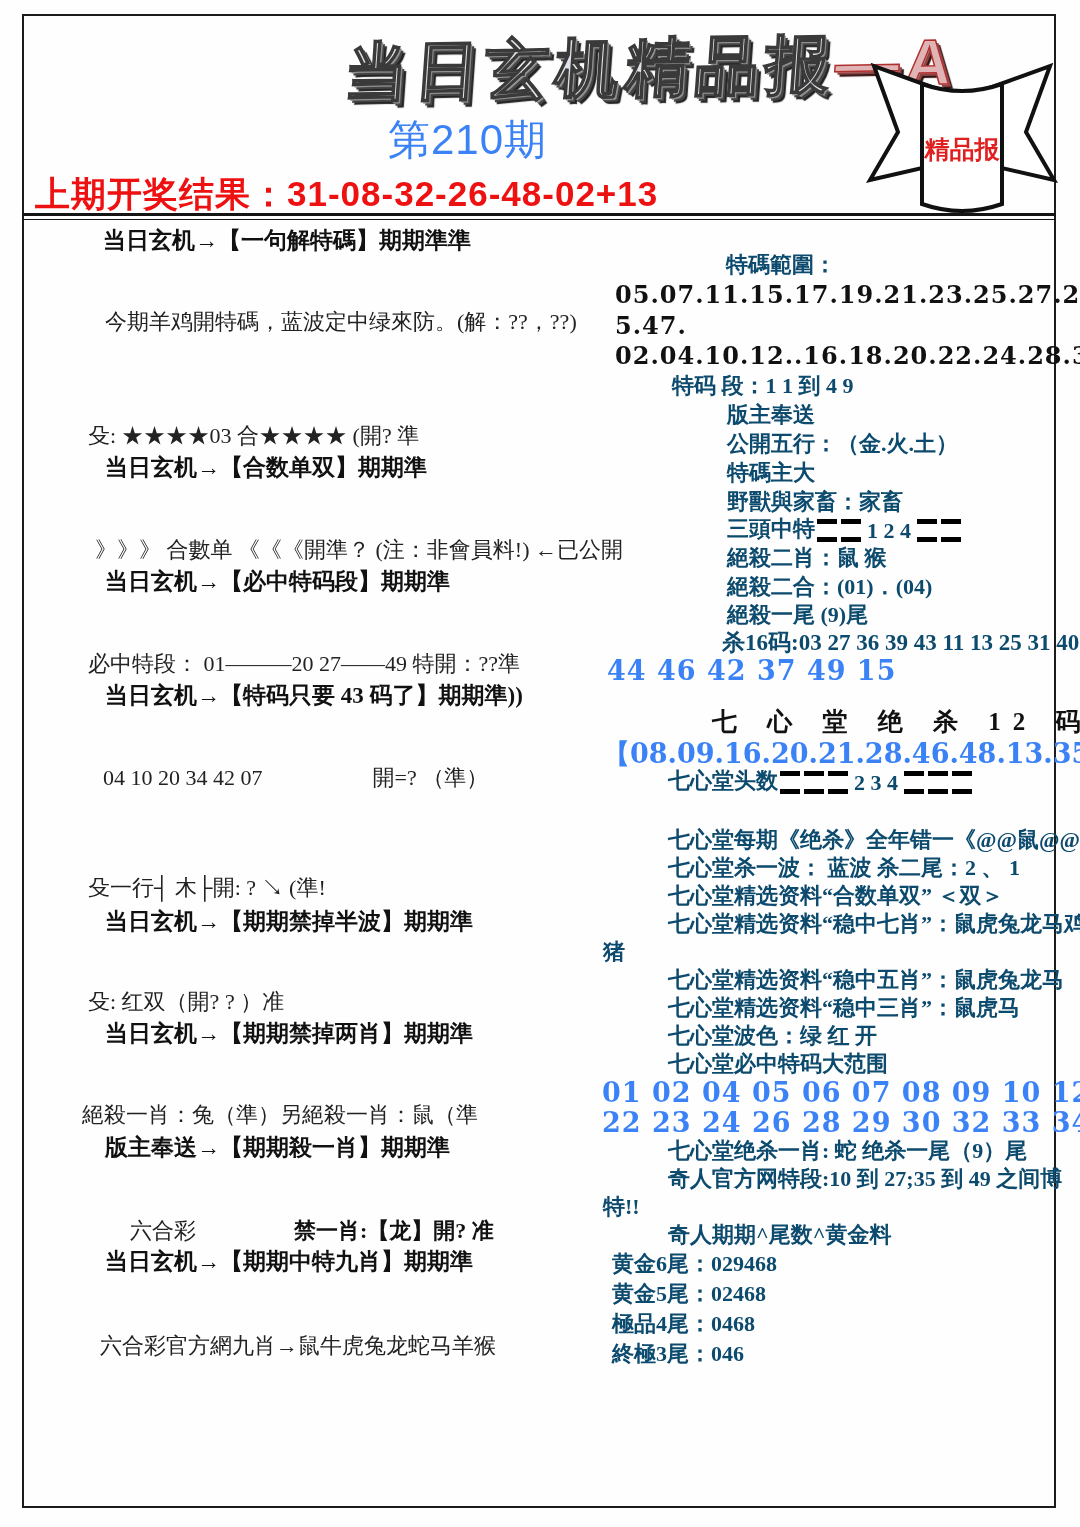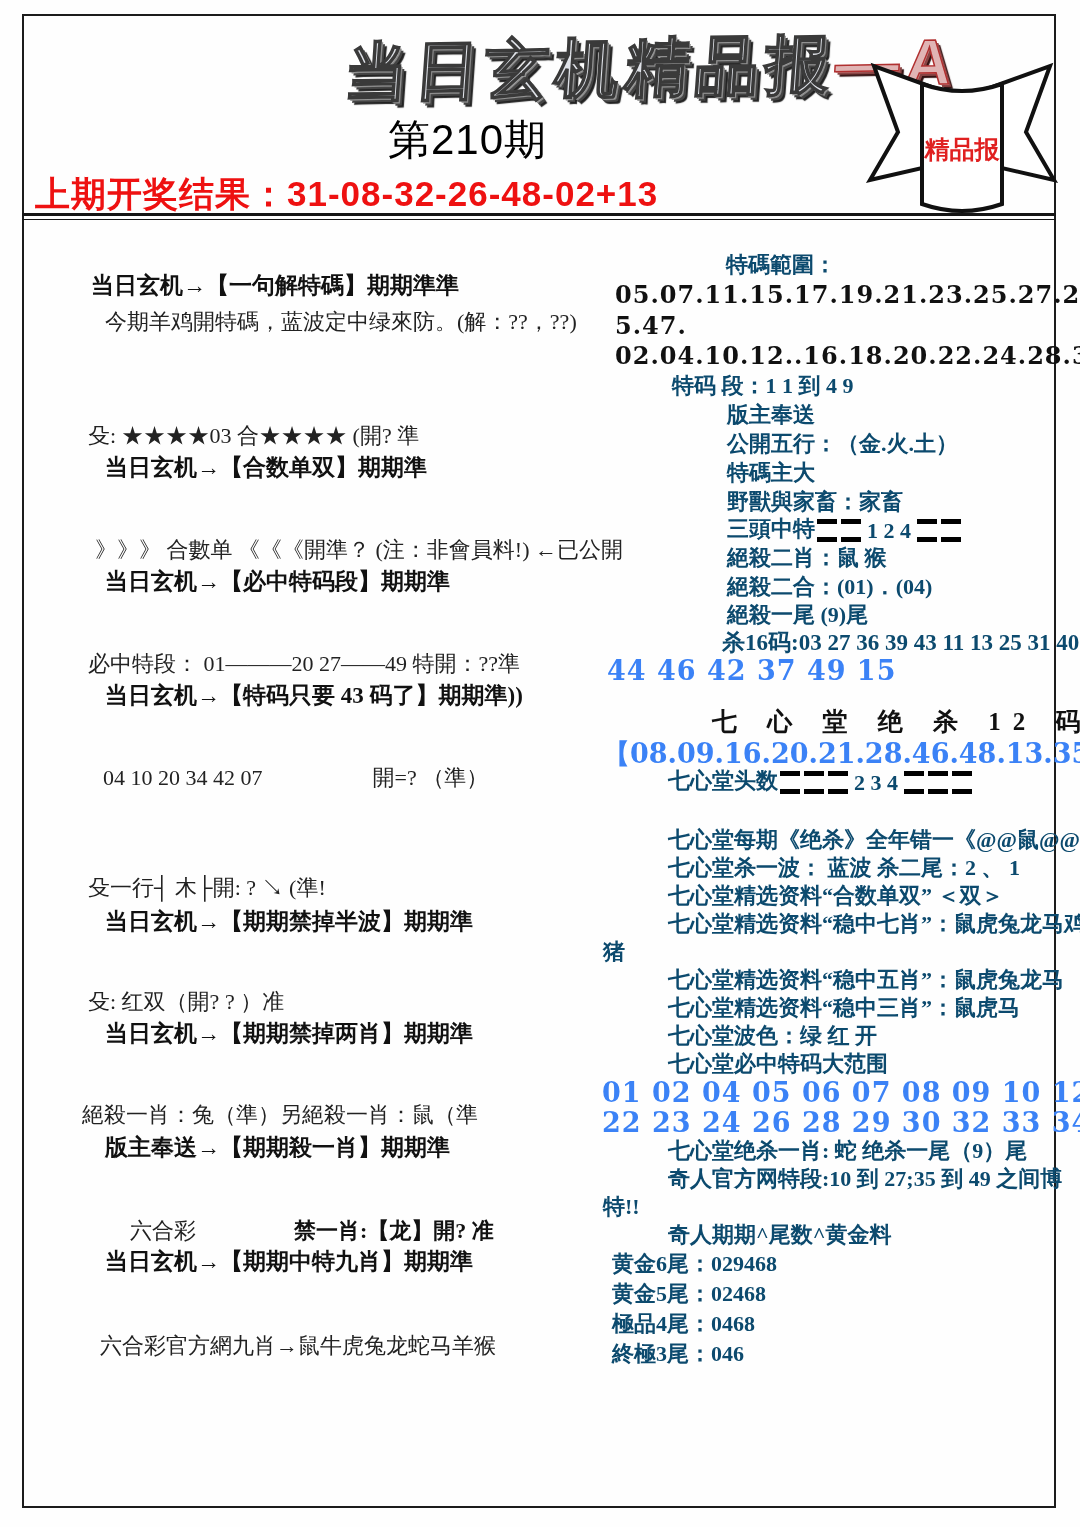--- a/index.html
+++ b/index.html
@@ -17,21 +17,21 @@
     font-weight:bold;font-size:64px;letter-spacing:6px;
     color:#dfe2e8;
     text-shadow:1px 1px 0 #aaa,2px 2px 0 #888,4px 4px 0 #444,6px 6px 1px #222,-1px -1px 0 #fff;
     -webkit-text-stroke:1.5px #3a3a3a;
     transform:skewX(-5deg) rotate(-1deg);
   }
   .title-suffix{
     color:#e0b4b4;-webkit-text-stroke:1.5px #b03030;
     text-shadow:1px 1px 0 #c88,3px 3px 0 #844,5px 5px 1px #311;
   }
-  .issue{font-size:42px;color:#000000;letter-spacing:1px;font-family:"Liberation Sans",sans-serif;}
+  .issue{font-size:42px;color:#3b82f6;letter-spacing:1px;font-family:"Liberation Sans",sans-serif;}
   .banner{font-size:35px;font-weight:bold;color:#ee1111;letter-spacing:1px;}
   .hline{position:absolute;left:22px;width:1034px;background:#151515;}
   
   .t{font-family:"Liberation Serif",serif;font-size:22px;color:#222;}
   .tb{font-family:"Liberation Serif",serif;font-size:23px;font-weight:bold;color:#111;}
   .rt{font-family:"Liberation Serif",serif;font-size:22px;font-weight:bold;color:#0c4a6e;}
   .num{font-family:"DejaVu Serif","Liberation Serif",serif;font-size:24px;font-weight:bold;color:#111;letter-spacing:1px;}
   .numbig{font-family:"DejaVu Serif","Liberation Serif",serif;font-size:27px;font-weight:bold;color:#3b82f6;letter-spacing:1px;}
   .qxt-title{font-family:"Liberation Serif",serif;font-size:25px;font-weight:bold;letter-spacing:12px;color:#111;}
   .bb{
@@ -56,21 +56,21 @@
     <polygon points="60,32 78,38 62,52" fill="#9a9a9a"></polygon>
     <polygon points="140,32 122,38 138,52" fill="#9a9a9a"></polygon>
     <path d="M60,32 Q100,46 140,32 L140,152 Q100,166 60,152 Z" fill="#ffffff" stroke="#111" stroke-width="4"></path>
     <text x="100" y="106" text-anchor="middle" font-size="25" font-weight="bold" fill="#e02020" class="ribbon-text">精品报</text>
   </svg>
 
   <div class="line banner" style="left:35px;top:171px;"><span>上期开奖结果：</span><span>31-08-32-26-48-02+13</span></div>
   <div class="hline" style="top:213px;height:3px;"></div>
   <div class="hline" style="top:219px;height:1px;"></div>
 
-  <div class="line tb" style="left:91px;top:225px;margin-top:45px;">当日玄机→【一句解特碼】期期準準</div>
+  <div class="line tb" style="left:103px;top:225px;">当日玄机→【一句解特碼】期期準準</div>
 
   <div class="line t" style="left:105px;top:307px;">今期羊鸡開特碼，蓝波定中绿來防。(解：??，??)</div>
 
   <div class="line t" style="left:88px;top:421px;">殳: ★★★★03 合★★★★ (開? 準</div>
   <div class="line tb" style="left:105px;top:452px;">当日玄机→【合数单双】期期準</div>
 
   <div class="line t" style="left:95px;top:535px;">》》》 合數单 《《《開準？ (注：非會員料!) ←已公開</div>
   <div class="line tb" style="left:105px;top:566px;">当日玄机→【必中特码段】期期準</div>
 
   <div class="line t" style="left:88px;top:649px;">必中特段：  01———20 27——49 特開：??準</div>

